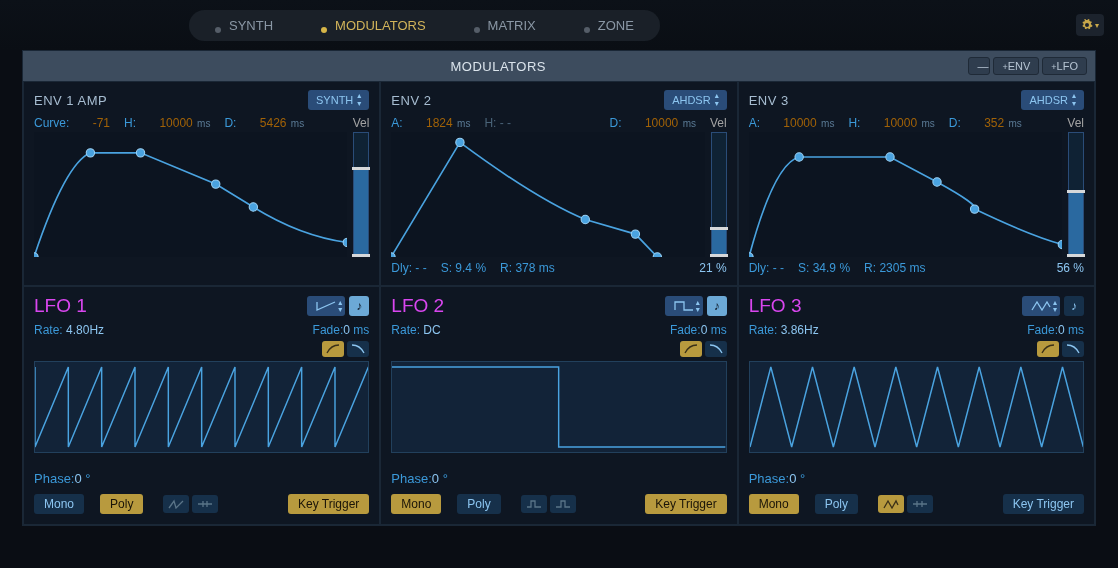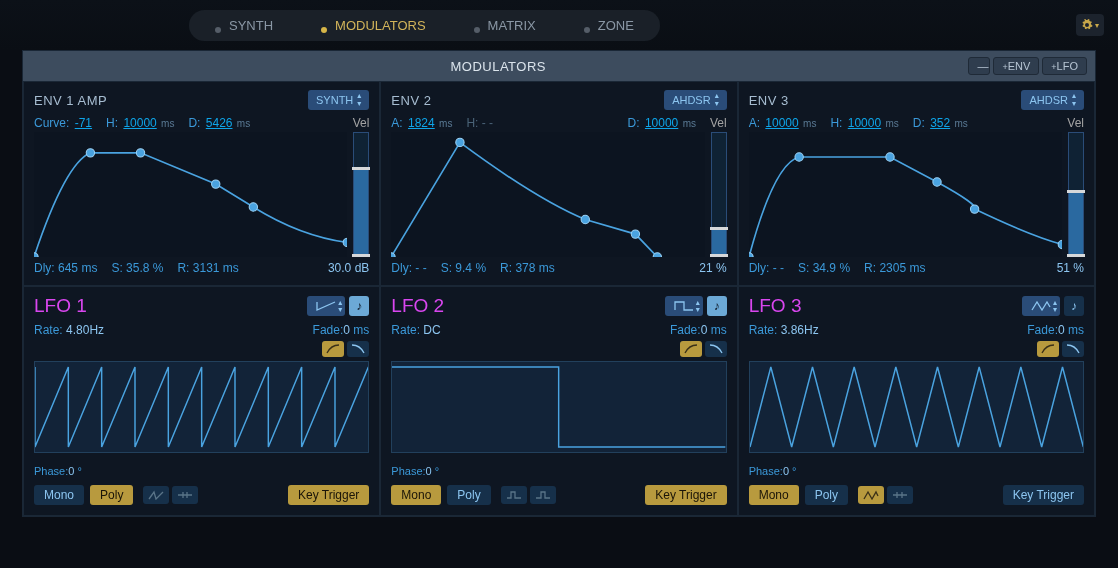--- a/index.html
+++ b/index.html
@@ -111,21 +111,21 @@
     display: flex; align-items: center; gap: 4px;
   }
   .env-mode .arrs { font-size: 8px; line-height: 8px; color:#8cc5f0; }
 
   .paramrow {
     display: flex; gap: 14px;
     font-size: 12px;
     color: #3b99d9;
     margin-bottom: 2px;
   }
-  .paramrow .val { color: #0ea5e9; margin-left: 2px; text-decoration: underline; }
+  .paramrow .val { color: #a16207; margin-left: 20px; }
   .paramrow .unit { color: #5a7a95; font-size: 10px; margin-left: 1px; }
   .paramrow .muted { color: #4a6378; }
   .paramrow .p { flex: 0 0 auto; }
   .paramrow .spacer { flex: 1; }
   .paramrow .vel { color: #a3a3a3; margin-left: auto; }
 
   .env-body { display: flex; gap: 6px; height: 125px; }
   .env-graph {
     flex: 1;
     position: relative;
@@ -204,26 +204,26 @@
   .curve-btn.active { background:#b89a3e; }
 
   .lfo-graph {
     height: 92px; background:#122338; border:1px solid #22405c;
     position:relative; overflow:hidden;
   }
   .lfo-graph svg { width:100%; height:100%; display:block; }
   .lfo-line { stroke:#4aa3e0; stroke-width:1.4; fill:none; }
 
   .phase-row {
-    font-size:11px; color:#3b99d9; margin-top:12px;
+    font-size:13px; color:#3b99d9; margin-top:18px;
   }
   .phase-row .val { color:#8cc5f0; }
 
   .lfo-footer {
-    display:flex; align-items:center; gap:6px; margin-top:8px;
+    display:flex; align-items:center; gap:16px; margin-top:8px;
   }
   .pill {
     padding:3px 10px; border-radius:3px; font-size:12px;
     cursor:pointer; color:#8cc5f0; background:#16304a;
   }
   .pill.active-yellow { background:#b89a3e; color:#1a1408; }
   .mini-btns { display:flex; gap:3px; margin-left:4px;}
   .mini {
     width:26px; height:18px; background:#16304a; border-radius:3px;
     display:flex;align-items:center;justify-content:center;cursor:pointer;
@@ -302,26 +302,20 @@
             <circle class="env-node" cx="210" cy="72" r="4"></circle>
             <circle class="env-node" cx="300" cy="106" r="4"></circle>
           </svg>
         </div>
         <div class="vel-slider">
           <div class="vel-fill" style="height:70%"></div>
           <div class="vel-handle" style="bottom:70%"></div>
           <div class="vel-bottom-handle"></div>
         </div>
       </div>
-      <div class="bottomrow">
-        <span class="p"><span>Dly:</span> <span class="val">645</span> <span class="unit">ms</span></span>
-        <span class="p"><span>S:</span> <span class="val">35.8</span> <span class="unit">%</span></span>
-        <span class="p"><span>R:</span> <span class="val">3131</span> <span class="unit">ms</span></span>
-        <span class="right"><span>30.0</span> <span class="unit">dB</span></span>
-      </div>
     </div>
 
     <div class="cell">
       <div class="env-head">
         <div class="env-title">ENV 2</div>
         <div class="env-mode">
           <span>AHDSR</span>
             <span class="arrs">▴<br>▾</span>
         </div>
       </div>
@@ -386,21 +380,21 @@
         <div class="vel-slider">
           <div class="vel-fill" style="height:51%"></div>
           <div class="vel-handle" style="bottom:51%"></div>
           <div class="vel-bottom-handle"></div>
         </div>
       </div>
       <div class="bottomrow">
         <span class="p muted"><span>Dly:</span> <span>- -</span></span>
         <span class="p"><span>S:</span> <span class="val">34.9</span> <span class="unit">%</span></span>
         <span class="p"><span>R:</span> <span class="val">2305</span> <span class="unit">ms</span></span>
-        <span class="right"><span>51</span> <span class="unit">%</span></span>
+        <span class="right"><span>56</span> <span class="unit">%</span></span>
       </div>
     </div>
   </div>
 
   <div class="grid3">
 
     <div class="cell">
       <div class="lfo-head">
         <div class="lfo-title">LFO 1</div>
         <div class="lfo-shapebox">

